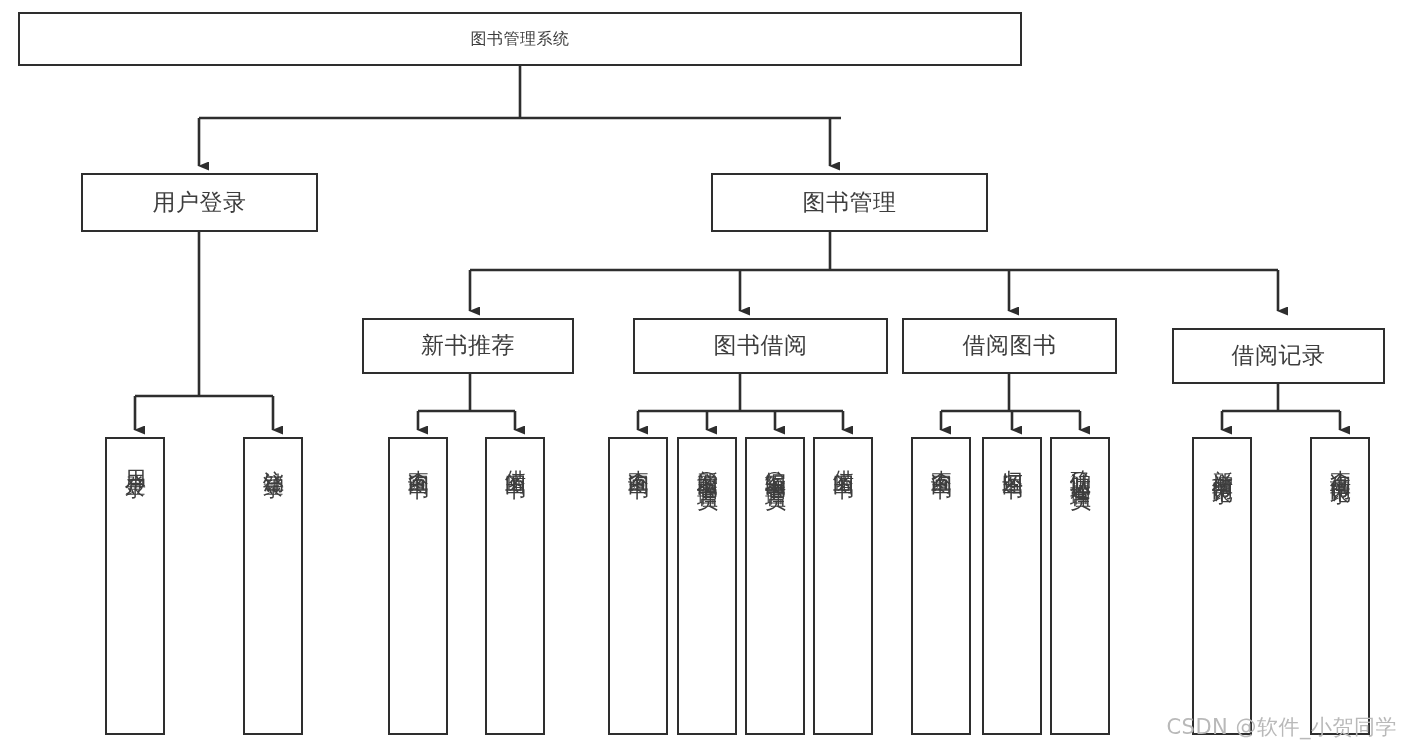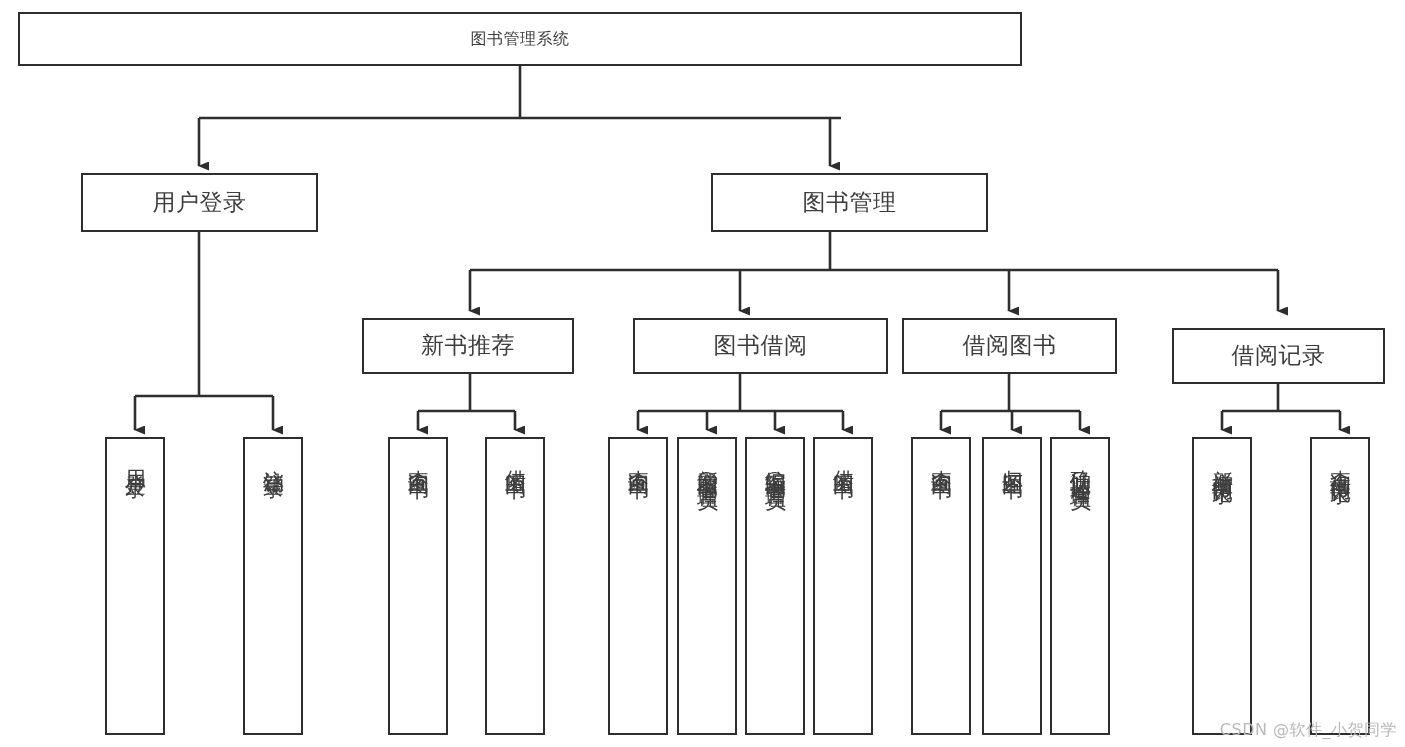--- a/index.html
+++ b/index.html
@@ -55,21 +55,21 @@
     text-orientation: upright;
     letter-spacing: 3px;
     line-height: 1.0;
     white-space: nowrap;
     display: block;
   }
   .watermark {
     position: absolute;
     right: 8px;
     bottom: 6px;
-    font-size: 16px;
+    font-size: 21px;
     color: #b9b9b9;
     letter-spacing: 0.5px;
     white-space: nowrap;
   }
 </style>
 </head>
 <body>
 
 <div id="canvas">
 

